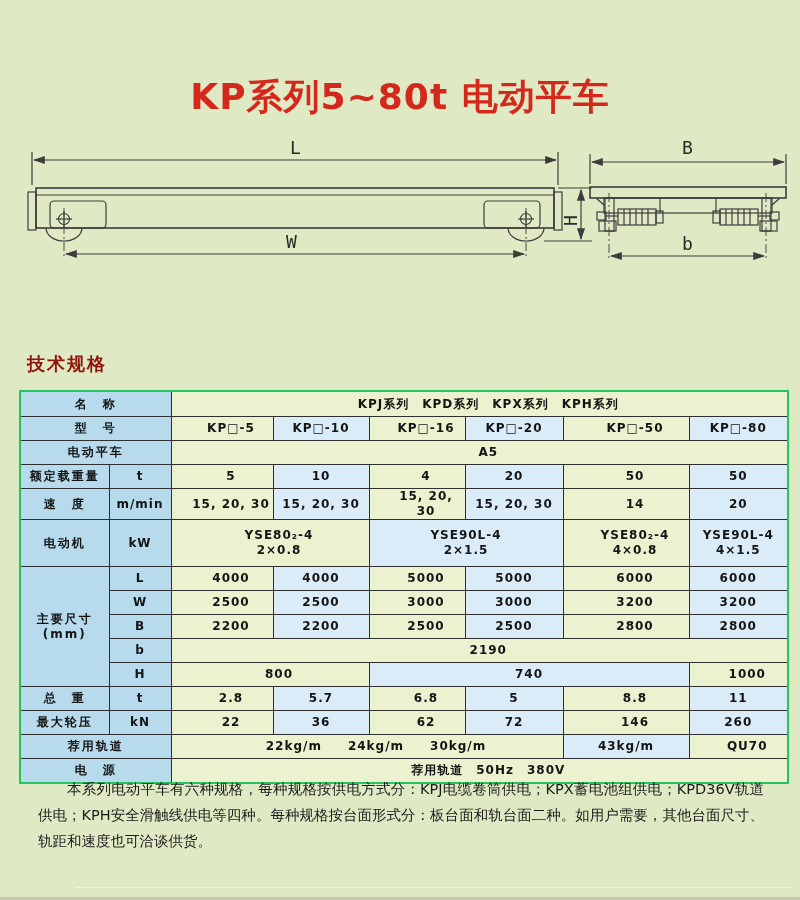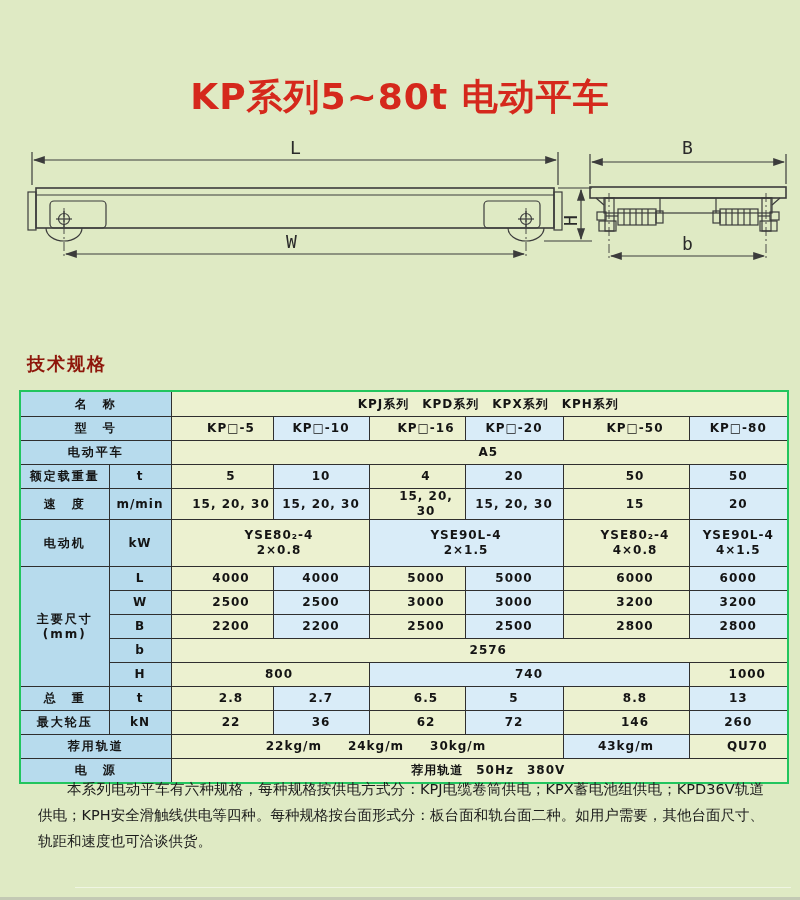--- a/index.html
+++ b/index.html
@@ -193,21 +193,21 @@
           <td class="g" data-name="spec-cell">50</td>
           <td class="b" data-name="spec-cell">50</td>
         </tr>
         <tr data-name="spec-row-speed">
           <td class="label" data-name="spec-cell">速　度</td>
           <td class="unit" data-name="spec-cell">m/min</td>
           <td class="g" data-name="spec-cell">15, 20, 30</td>
           <td class="b" data-name="spec-cell">15, 20, 30</td>
           <td class="g" data-name="spec-cell">15, 20, 30</td>
           <td class="b" data-name="spec-cell">15, 20, 30</td>
-          <td class="g" data-name="spec-cell">15</td>
+          <td class="g" data-name="spec-cell">14</td>
           <td class="b" data-name="spec-cell">20</td>
         </tr>
         <tr data-name="spec-row-motor">
           <td class="label" data-name="spec-cell">电动机</td>
           <td class="unit" data-name="spec-cell">kW</td>
           <td class="g" colspan="2" data-name="spec-cell">YSE80₂-4
 2×0.8</td>
           <td class="b" colspan="2" data-name="spec-cell">YSE90L-4
 2×1.5</td>
           <td class="g" data-name="spec-cell">YSE80₂-4
@@ -239,37 +239,37 @@
           <td class="unit" data-name="spec-cell">B</td>
           <td class="g" data-name="spec-cell">2200</td>
           <td class="b" data-name="spec-cell">2200</td>
           <td class="g" data-name="spec-cell">2500</td>
           <td class="b" data-name="spec-cell">2500</td>
           <td class="g" data-name="spec-cell">2800</td>
           <td class="b" data-name="spec-cell">2800</td>
         </tr>
         <tr data-name="spec-row-dim-b">
           <td class="unit" data-name="spec-cell">b</td>
-          <td class="g" colspan="6" data-name="spec-cell">2576</td>
+          <td class="g" colspan="6" data-name="spec-cell">2190</td>
         </tr>
         <tr data-name="spec-row-dim-H">
           <td class="unit" data-name="spec-cell">H</td>
           <td class="g" colspan="2" data-name="spec-cell">800</td>
           <td class="b" colspan="3" data-name="spec-cell">740</td>
           <td class="g" data-name="spec-cell">1000</td>
         </tr>
         <tr data-name="spec-row-total-weight">
           <td class="label" data-name="spec-cell">总　重</td>
           <td class="unit" data-name="spec-cell">t</td>
           <td class="g" data-name="spec-cell">2.8</td>
-          <td class="b" data-name="spec-cell">2.7</td>
-          <td class="g" data-name="spec-cell">6.5</td>
+          <td class="b" data-name="spec-cell">5.7</td>
+          <td class="g" data-name="spec-cell">6.8</td>
           <td class="b" data-name="spec-cell">5</td>
           <td class="g" data-name="spec-cell">8.8</td>
-          <td class="b" data-name="spec-cell">13</td>
+          <td class="b" data-name="spec-cell">11</td>
         </tr>
         <tr data-name="spec-row-max-wheel-load">
           <td class="label" data-name="spec-cell">最大轮压</td>
           <td class="unit" data-name="spec-cell">kN</td>
           <td class="g" data-name="spec-cell">22</td>
           <td class="b" data-name="spec-cell">36</td>
           <td class="g" data-name="spec-cell">62</td>
           <td class="b" data-name="spec-cell">72</td>
           <td class="g" data-name="spec-cell">146</td>
           <td class="b" data-name="spec-cell">260</td>

